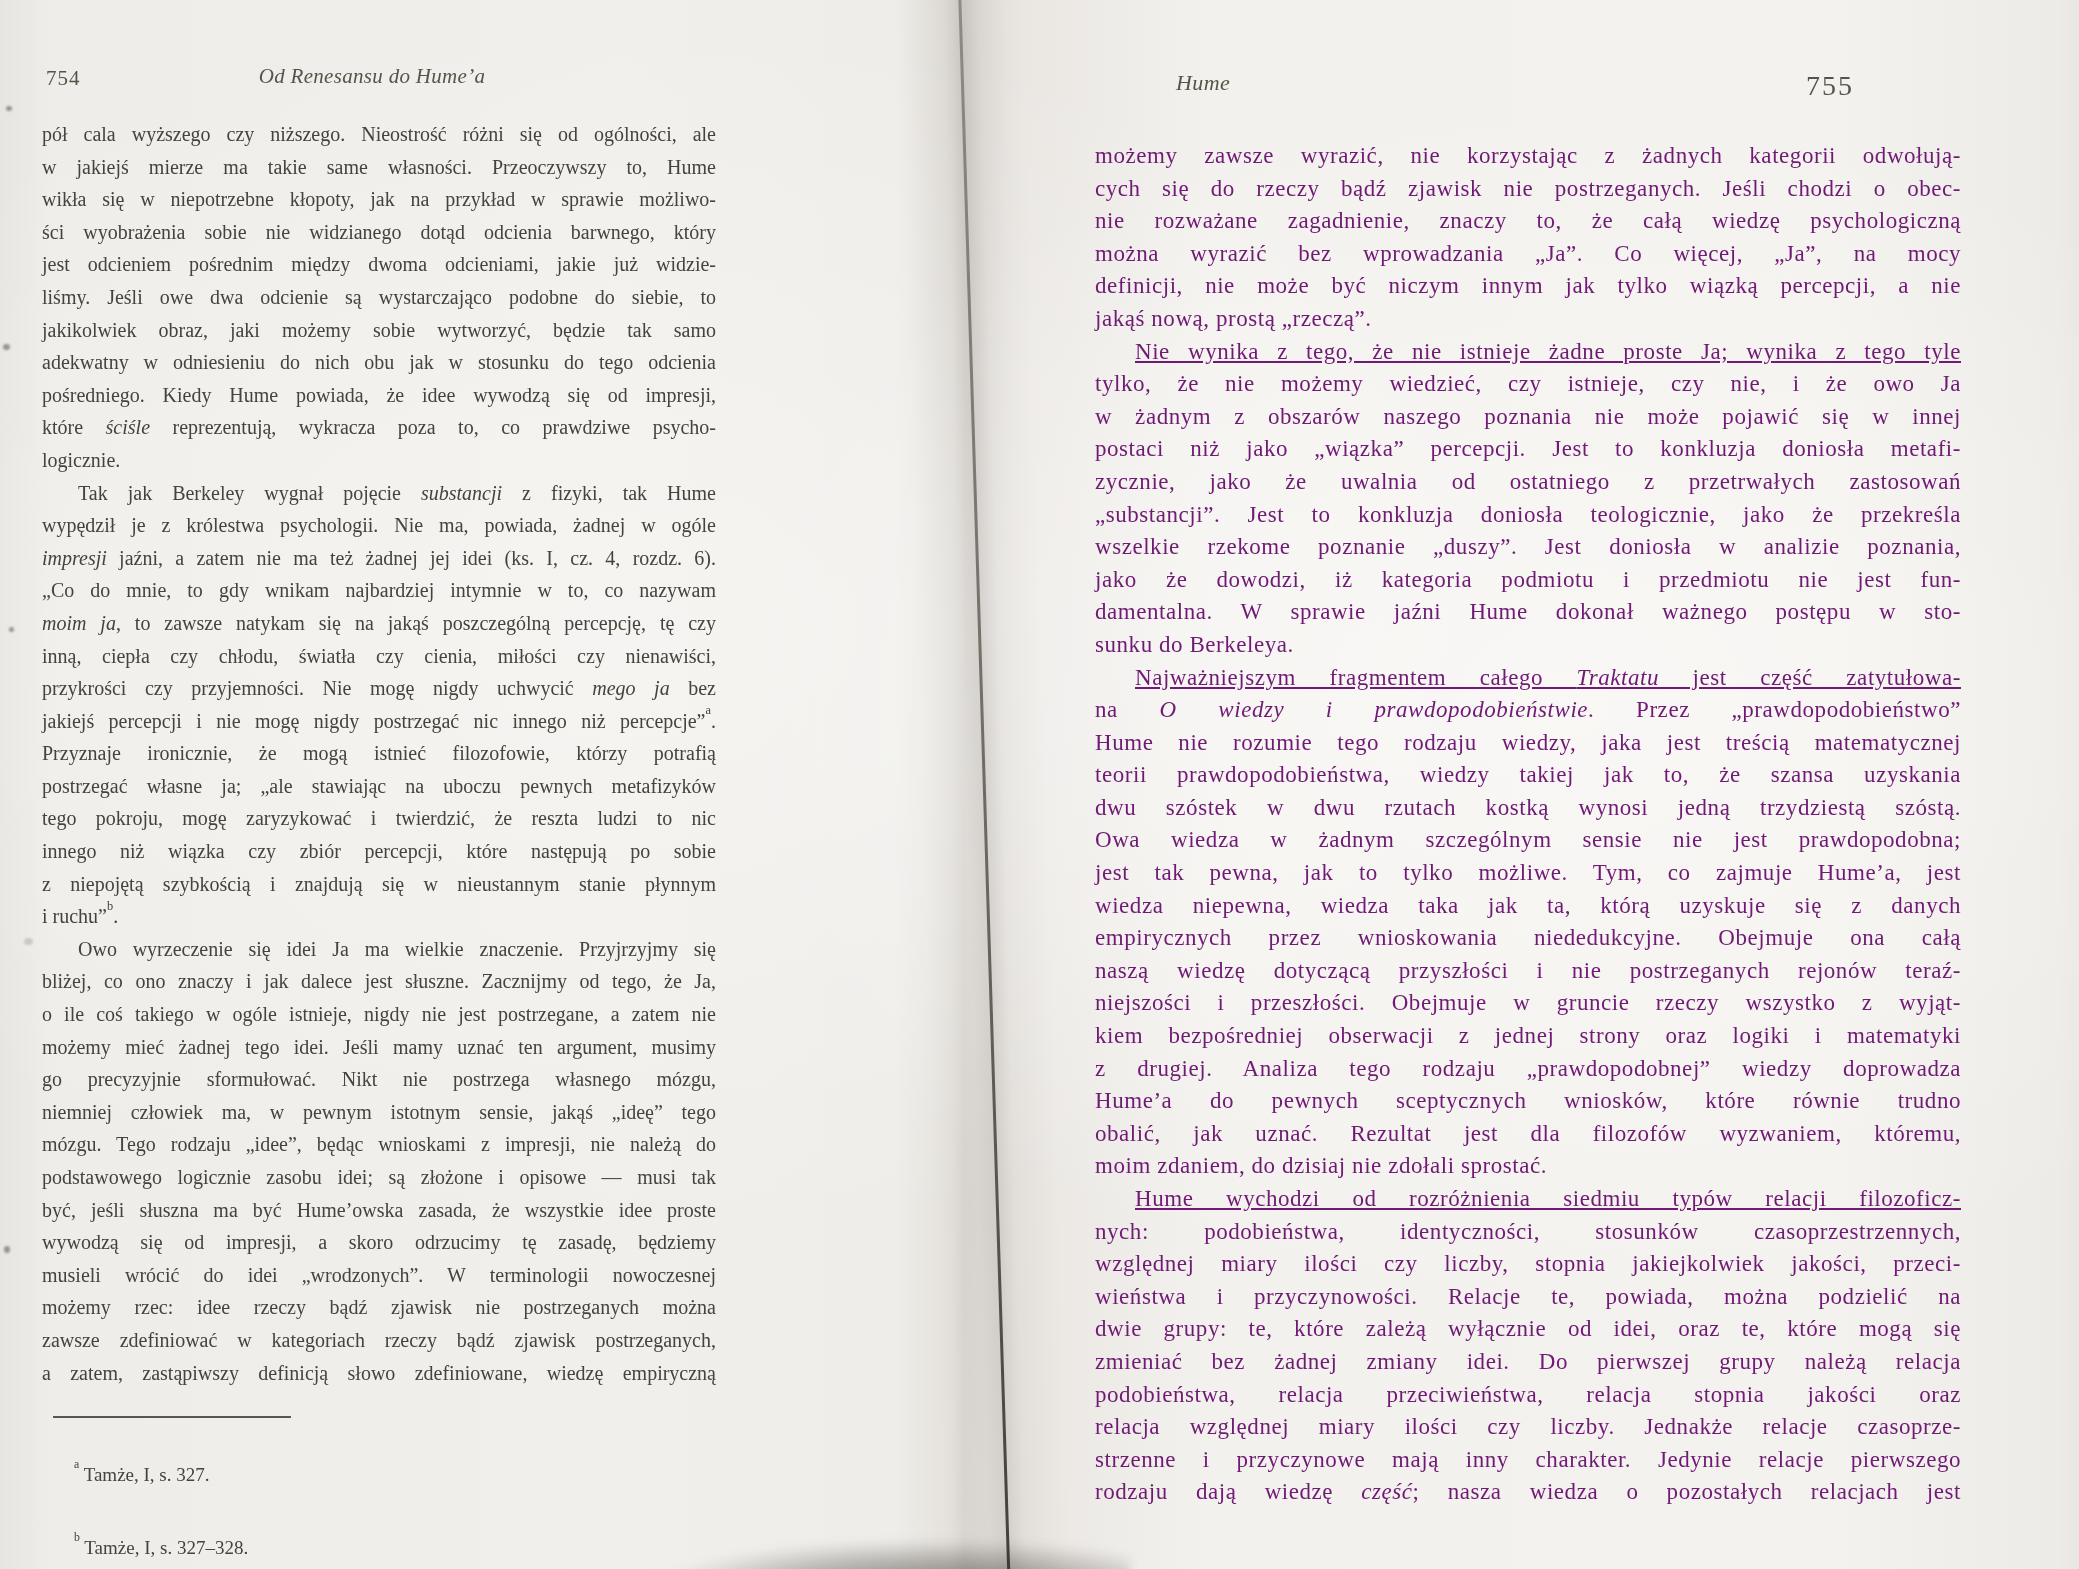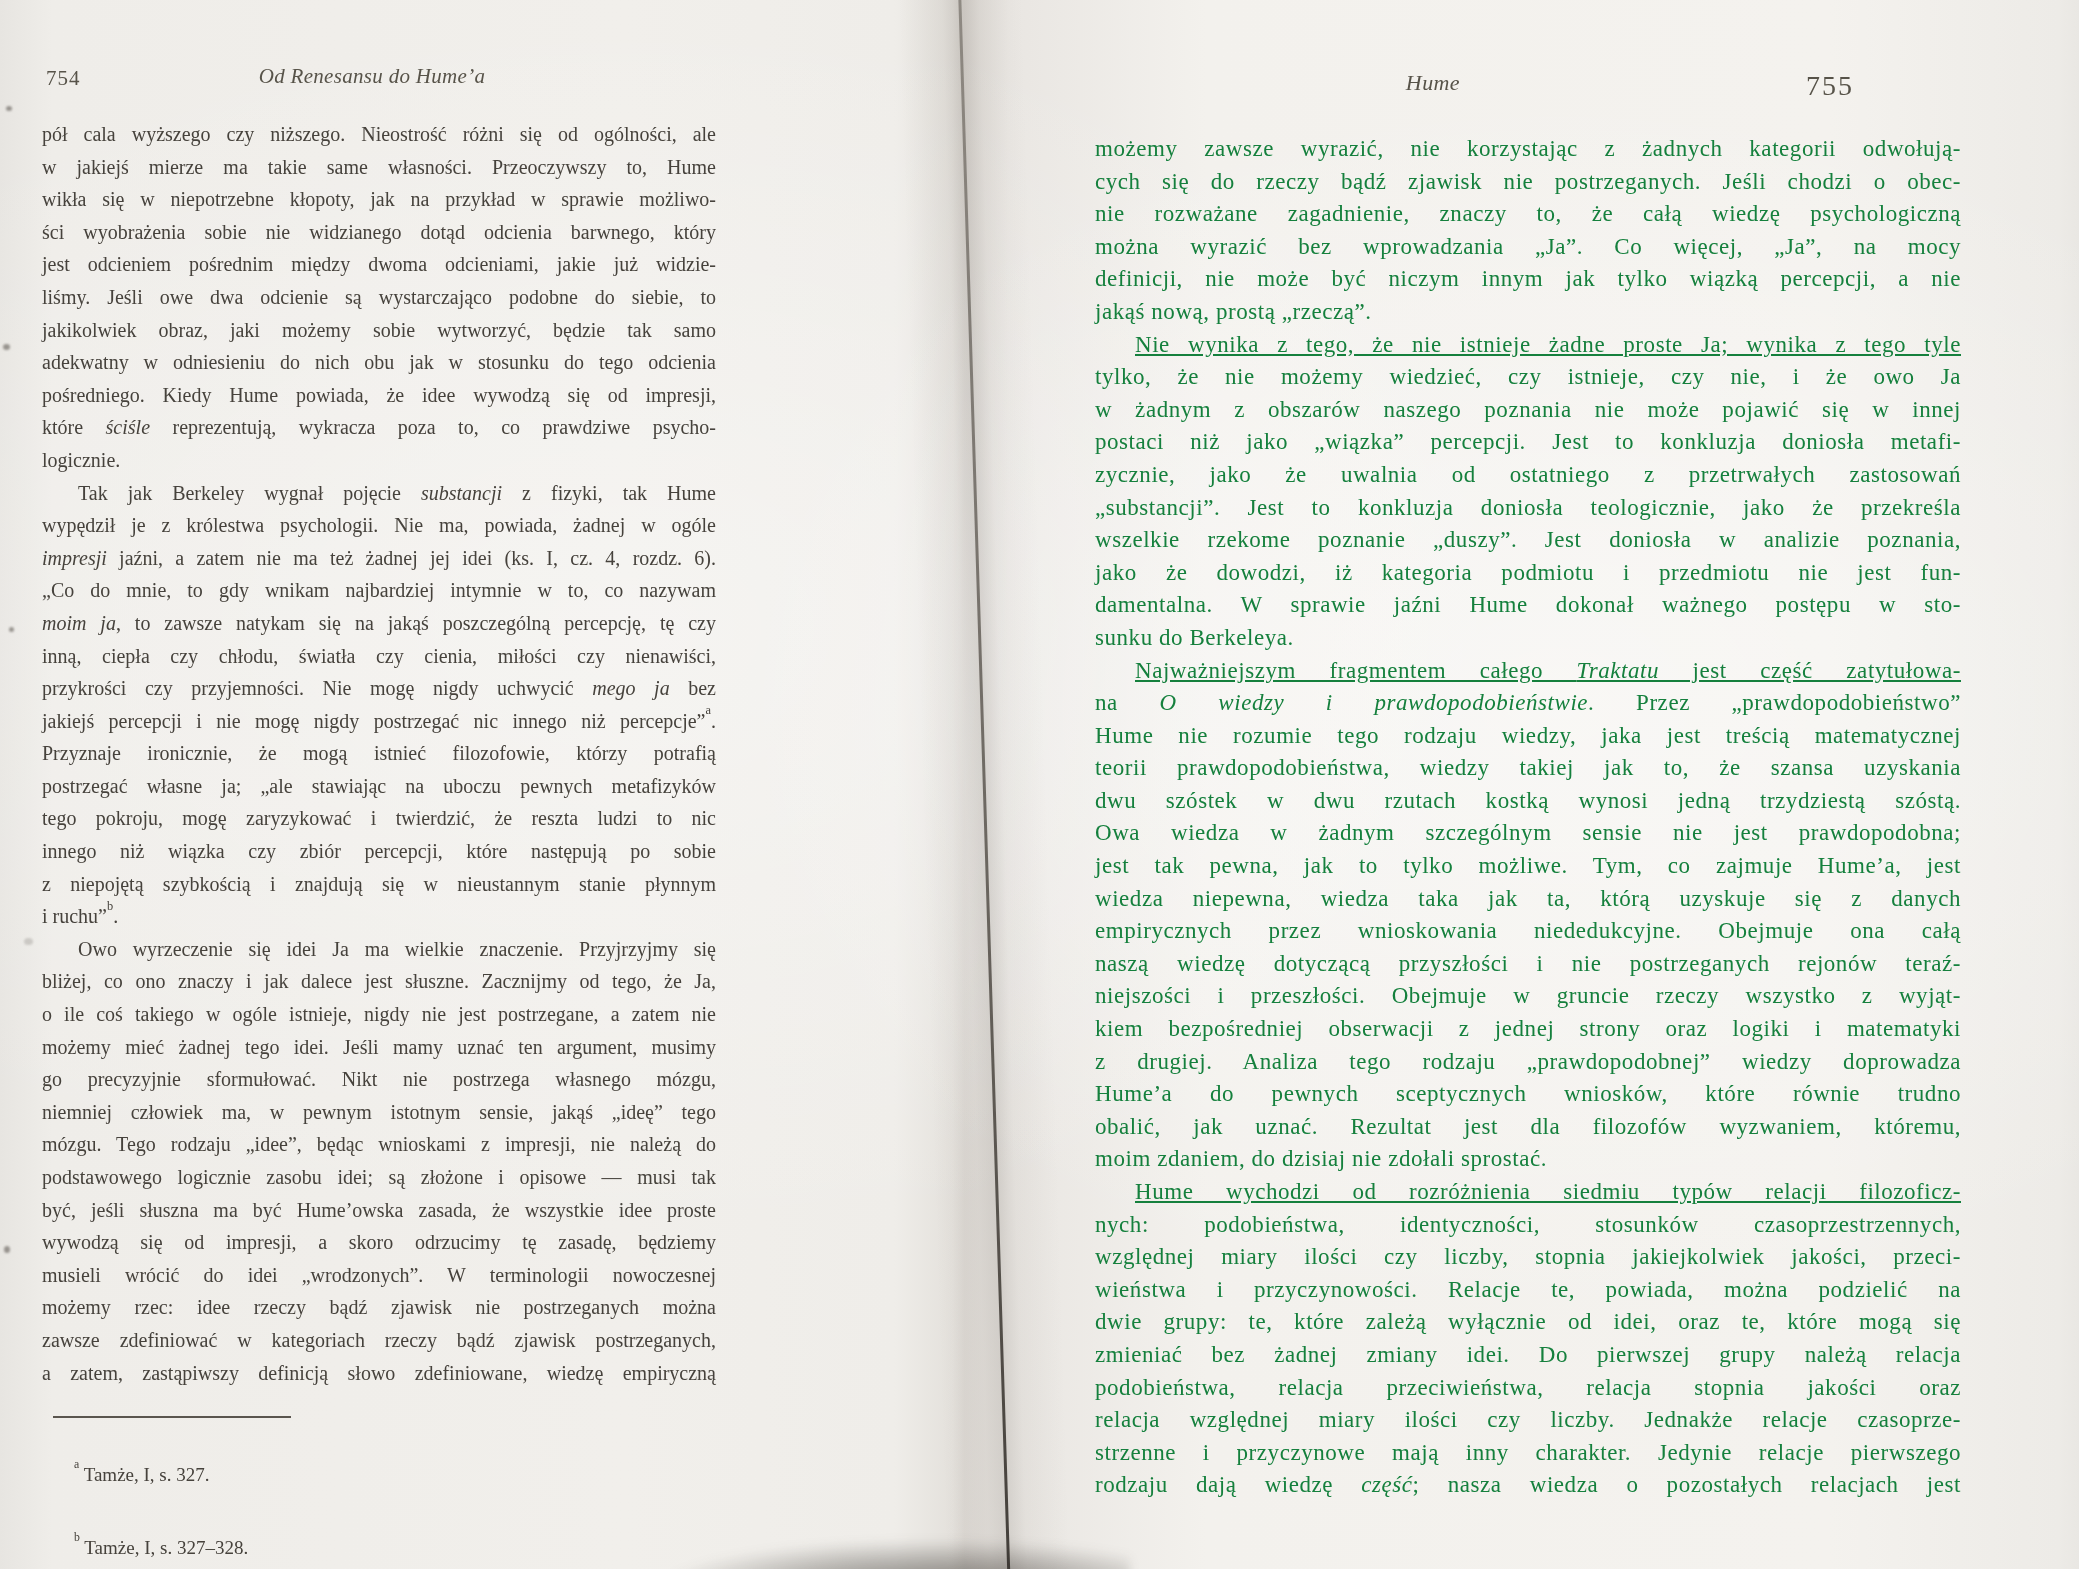--- a/index.html
+++ b/index.html
@@ -15,42 +15,42 @@
       linear-gradient(90deg, #e7e5e1 0%, #efede9 2.5%, #f1efeb 30%, #efede9 43%,
         #e4e1dc 45.8%, #dcd8d3 46.4%, #e9e6e2 48.5%, #f3f1ed 58%, #f4f2ee 88%, #edebe7 99%, #e9e7e3 100%);
   }
 
   
   .body-left {
     position: absolute; left: 42px; top: 118px; width: 674px;
     font-size: 20px; 
   }
   .body-right {
-    position: absolute; left: 1095px; top: 133px; width: 866px;
-    font-size: 23px; letter-spacing: 0.55px; color: #15803d;
+    position: absolute; left: 1095px; top: 140px; width: 866px;
+    font-size: 23px; letter-spacing: 0.55px; color: #701a75;
   }
   .tline {
     height: 32.6px; line-height: 32.6px;
     text-align: justify; text-align-last: justify;
   }
   .tline.p  { text-indent: 36px; }
   .body-right .tline.p { text-indent: 40px; text-decoration: underline; }
   .tline.end { text-align-last: left; }
   .tline i { font-style: italic; }
   .tline sup, .fnline sup {
     font-size: 0.62em; line-height: 0;
     position: relative; top: -0.45em;
   }
 
   
   .pagenum, .running { color: #575349; }
   .pagenum-left  { position: absolute; left: 46px;  top: 66px; font-size: 21px; letter-spacing: 1px; }
   .running-left  { position: absolute; left: 42px;  top: 64px; width: 660px; text-align: center;
                    font-style: italic; font-size: 21px; letter-spacing: 0.3px; }
-  .running-right { position: absolute; left: 1240px; top: 70px; width: 220px; text-align: right;
+  .running-right { position: absolute; left: 1176px; top: 70px; width: 220px; text-align: left;
                    font-style: italic; font-size: 22px; letter-spacing: 0.4px; }
   .pagenum-right { position: absolute; left: 1806px; top: 70px; font-size: 28px; letter-spacing: 2px; }
 
   
   .footnotes { position: absolute; left: 42px; top: 1416px; width: 674px; font-size: 19px; }
   .fnrule { width: 238px; margin-left: 11px; border-top: 2px solid #5a554e; }
   .fnline { line-height: 31.5px; text-indent: 32px; margin-top: 41px; }
   .fnline:first-of-type { margin-top: 5px; }
 
   

